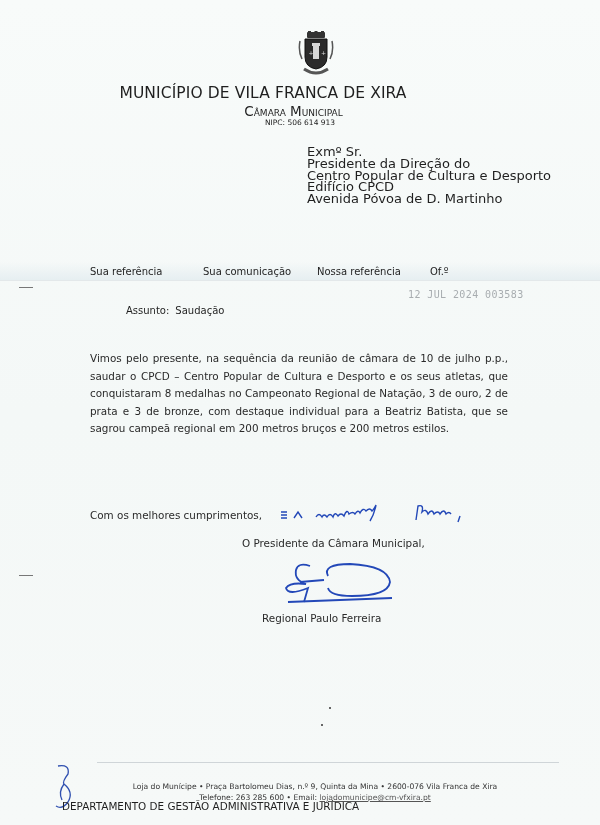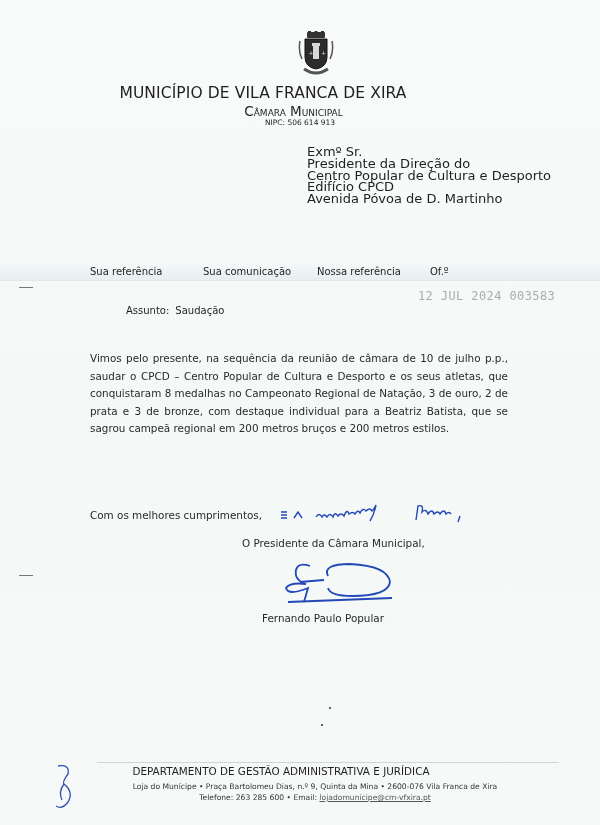--- a/index.html
+++ b/index.html
@@ -52,22 +52,22 @@
       position: absolute; top: 266px; font-size: 10px; color: #1f1f1f; white-space: nowrap;
     }
     .ref1 { left: 90px; }
     .ref2 { left: 203px; }
     .ref3 { left: 317px; }
     .ref4 { left: 430px; }
     .margin-mark {
       position: absolute; left: 19px; width: 14px; height: 1px; background: #777;
     }
     .stamp {
-      position: absolute; left: 418px; top: 289px;
-      font-family: "DejaVu Sans Mono", monospace; font-size: 12px;
+      position: absolute; left: 408px; top: 289px;
+      font-family: "DejaVu Sans Mono", monospace; font-size: 10px;
       color: #a8adb0; letter-spacing: 0.4px; white-space: nowrap;
     }
     .subject {
       position: absolute; left: 90px; top: 305px; font-size: 10px; color: #1f1f1f;
       white-space: nowrap;
       margin-left: 36px;
     }
     .subject .val { margin-left: 6px; }
     .body-text {
       position: absolute; left: 90px; top: 350px; width: 418px;
@@ -92,21 +92,21 @@
       position: absolute; left: 262px; top: 612px; font-size: 10.4px; color: #2a2a2a;
       white-space: nowrap;
     }
     .dot {
       position: absolute; width: 2px; height: 2px; background: #666;
     }
     .footer-rule {
       position: absolute; left: 97px; top: 762px; width: 462px; height: 1px; background: #cfd5d8;
     }
     .footer-dept {
-      position: absolute; left: 0; width: 500px; top: 765px; text-align: center;
+      position: absolute; left: 0; width: 500px; top: 800px; 
       font-size: 10.4px; color: #1f1f1f; padding-left: 62px; box-sizing: border-box;
     }
     .footer-line {
       position: absolute; left: 0; width: 600px; text-align: center;
       font-size: 7.6px; color: #333; padding-left: 30px; box-sizing: border-box; white-space: nowrap;
     }
     .footer-addr { top: 782px; }
     .footer-contact { top: 793px; }
     .footer-contact a { color: #555; text-decoration: underline; }
     .initial-mark {
@@ -175,21 +175,21 @@
 
   <div class="signoff">O Presidente da Câmara Municipal,</div>
 
   <svg class="signature" viewBox="0 0 140 48">
     <path d="M30 8 Q18 4 16 12 Q14 22 26 26 Q10 24 6 30 Q8 38 28 30 L24 44" stroke="#2348b8" stroke-width="1.8" fill="none"></path>
     <path d="M20 24 L44 22" stroke="#2348b8" stroke-width="1.8" fill="none"></path>
     <path d="M48 18 Q42 6 70 6 Q108 8 110 24 Q108 38 72 38 Q50 38 48 30" stroke="#2348b8" stroke-width="1.8" fill="none"></path>
     <path d="M8 44 Q60 42 112 40" stroke="#2348b8" stroke-width="1.8" fill="none"></path>
   </svg>
 
-  <div class="signer">Fernando Paulo Popular</div>
+  <div class="signer">Regional Paulo Ferreira</div>
 
   <div class="dot" style="left:329px;top:707px"></div>
   <div class="dot" style="left:321px;top:724px"></div>
 
   <svg class="initial-mark" viewBox="0 0 30 50">
     <path d="M8 4 Q20 2 18 12 Q12 20 14 22 Q24 30 18 40 Q12 48 6 44 M14 22 Q8 30 12 38" stroke="#3050b0" stroke-width="1.3" fill="none"></path>
   </svg>
 
   <div class="footer-rule"></div>
   <div class="footer-dept">DEPARTAMENTO DE GESTÃO ADMINISTRATIVA E JURÍDICA</div>

